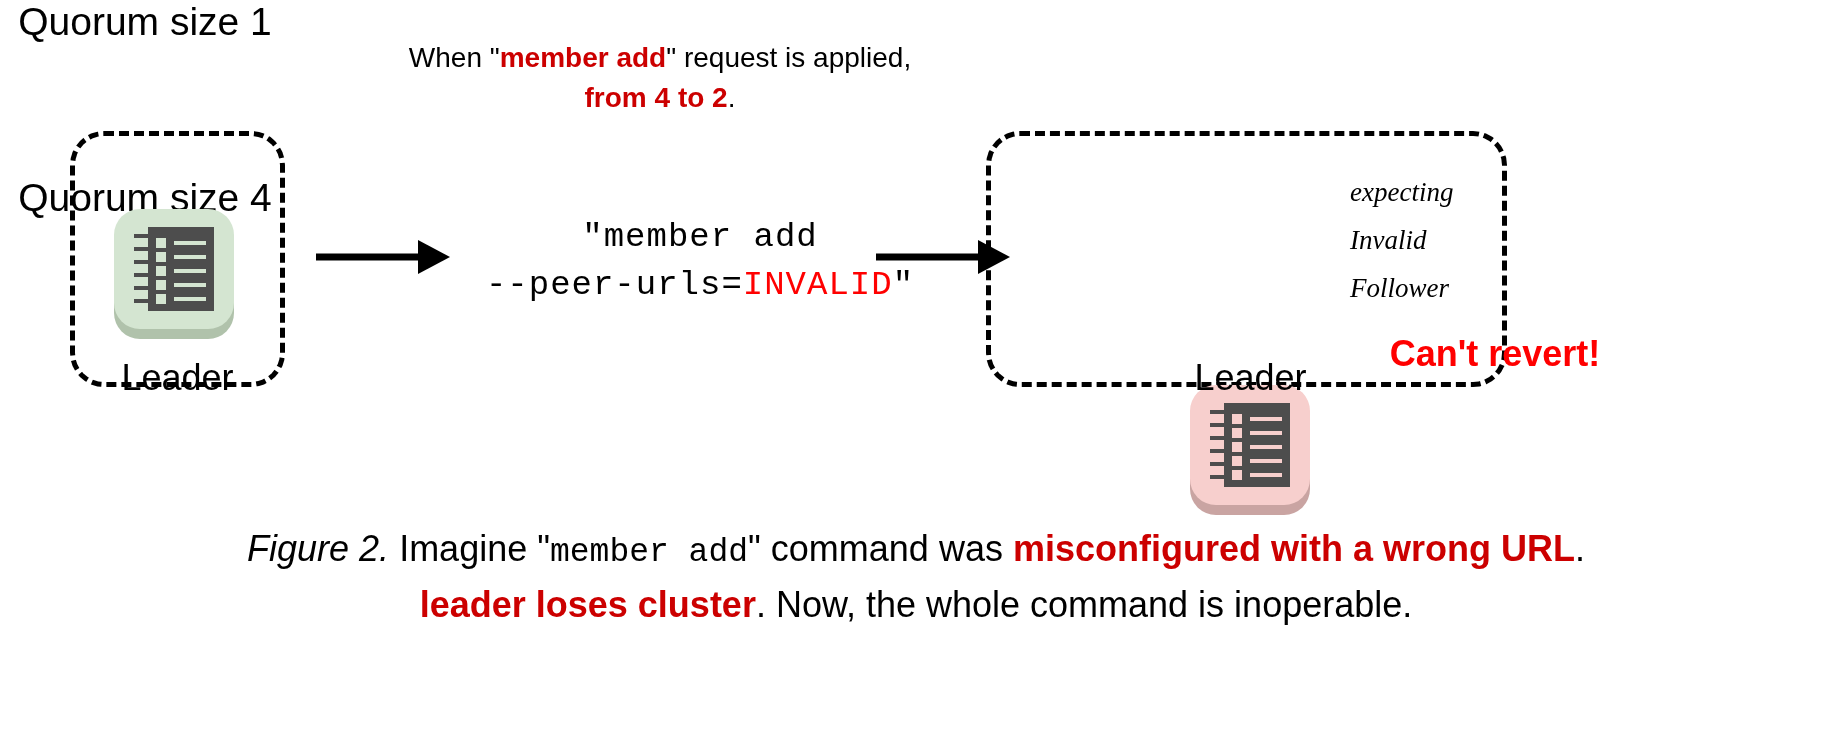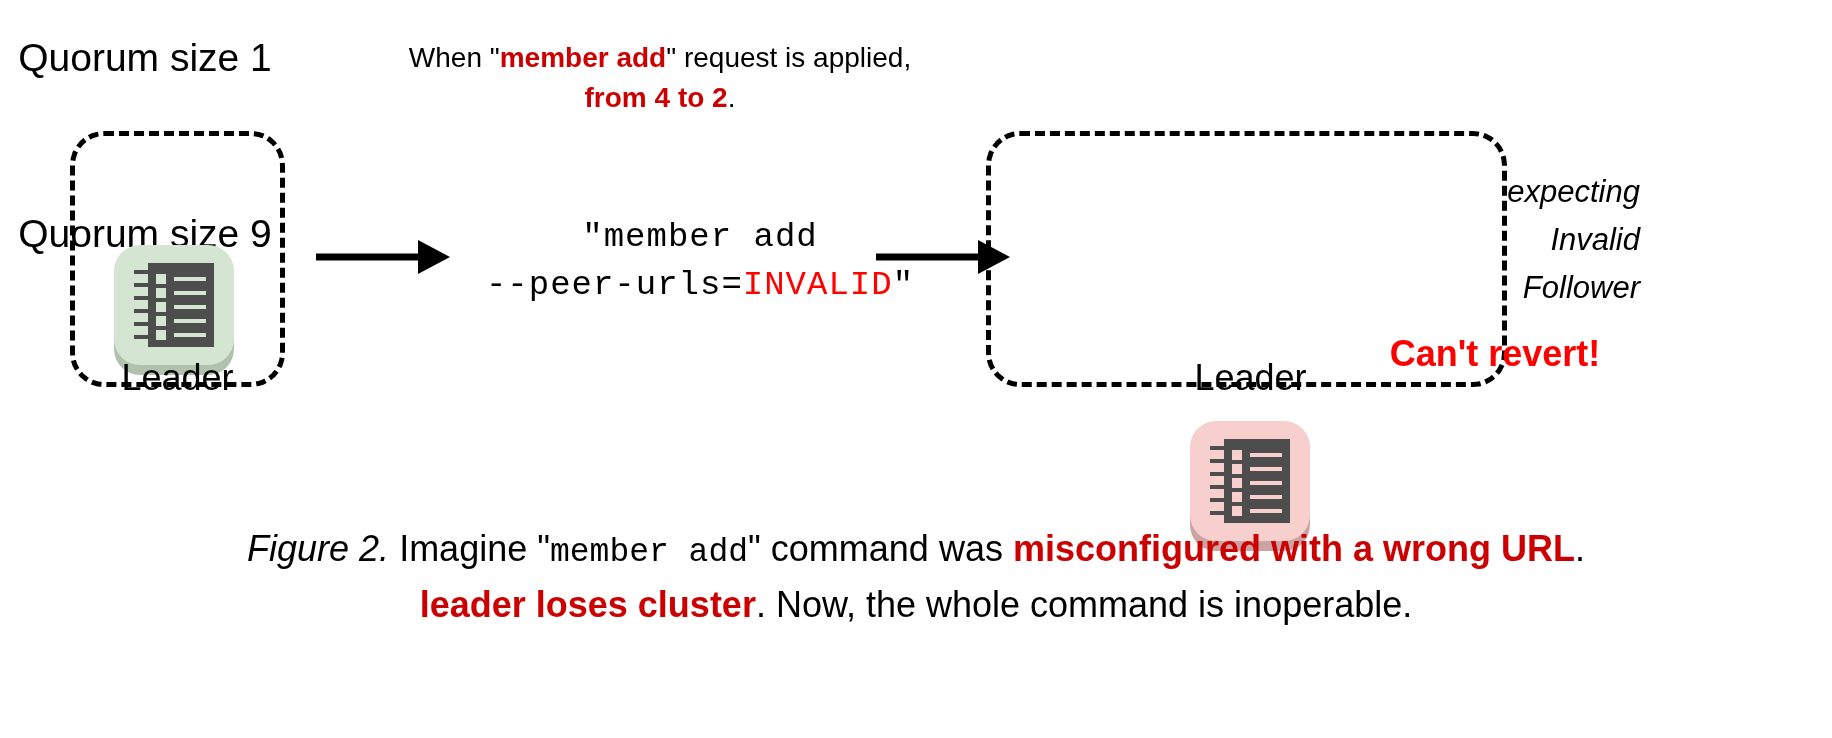--- a/index.html
+++ b/index.html
@@ -129,25 +129,26 @@
     transform: translateY(-50%);
     width: 0; height: 0;
     border-top: 17px solid transparent;
     border-bottom: 17px solid transparent;
     border-left: 32px solid #000;
   }
 
   
   .status-lines {
     position: absolute;
-    text-align: right;
-    font-size: 31px;
+    text-align: left;
+    font-size: 27px;
     line-height: 48px;
     font-style: italic;
     white-space: nowrap;
+    font-family: Liberation Serif, serif;
   }
   .cant-revert {
     position: absolute;
     text-align: center;
     font-size: 36px;
     font-weight: bold;
     color: #FF0000;
     white-space: nowrap;
   }
 
@@ -161,21 +162,21 @@
     line-height: 52px;
     font-family: "Liberation Sans Narrow", "Liberation Sans", sans-serif;
     font-stretch: condensed;
     color: #000;
   }
   .caption .mono { font-size: 33px; letter-spacing: 0px; }
 </style>
 </head>
 <body>
 
-<div class="cluster-title" style="left:40px; top:74px; width:290px;margin-top:36px;">Quorum size 1</div>
+<div class="cluster-title" style="left:40px; top:74px; width:290px;">Quorum size 1</div>
 
 <div class="cluster-box" style="left:70px; top:131px; width:215px; height:256px;"></div>
 
 <div class="server-icon abs" style="left:112px; top:163px;">
   <div class="plate-shadow" style="background:#b0c2ab;"></div>
   <div class="plate" style="background:#d4e5d1;"></div>
   <div class="body"></div>
   <div class="tick" style="top:27px;"></div>
   <div class="tick" style="top:40px;"></div>
   <div class="tick" style="top:53px;"></div>
@@ -215,21 +216,21 @@
   <div>
     <span>--peer-urls=</span><span class="red-pure">INVALID</span><span>"</span>
   </div>
 </div>
 
 <div class="arrow" style="left:876px; top:240px; width:134px; height:34px;">
   <div class="shaft" style="width:110px;"></div>
   <div class="head"></div>
 </div>
 
-<div class="cluster-title" style="left:1105px; top:74px; width:290px;">Quorum size 9</div>
+<div class="cluster-title" style="left:1105px; top:74px; width:290px;">Quorum size 4</div>
 
 <div class="cluster-box" style="left:986px; top:131px; width:521px; height:256px;"></div>
 
 <div class="server-icon abs" style="left:1188px; top:163px;">
   <div class="plate-shadow" style="background:#c9a4a2;"></div>
   <div class="plate" style="background:#f7cfcd;"></div>
   <div class="body"></div>
   <div class="tick" style="top:27px;"></div>
   <div class="tick" style="top:40px;"></div>
   <div class="tick" style="top:53px;"></div>

